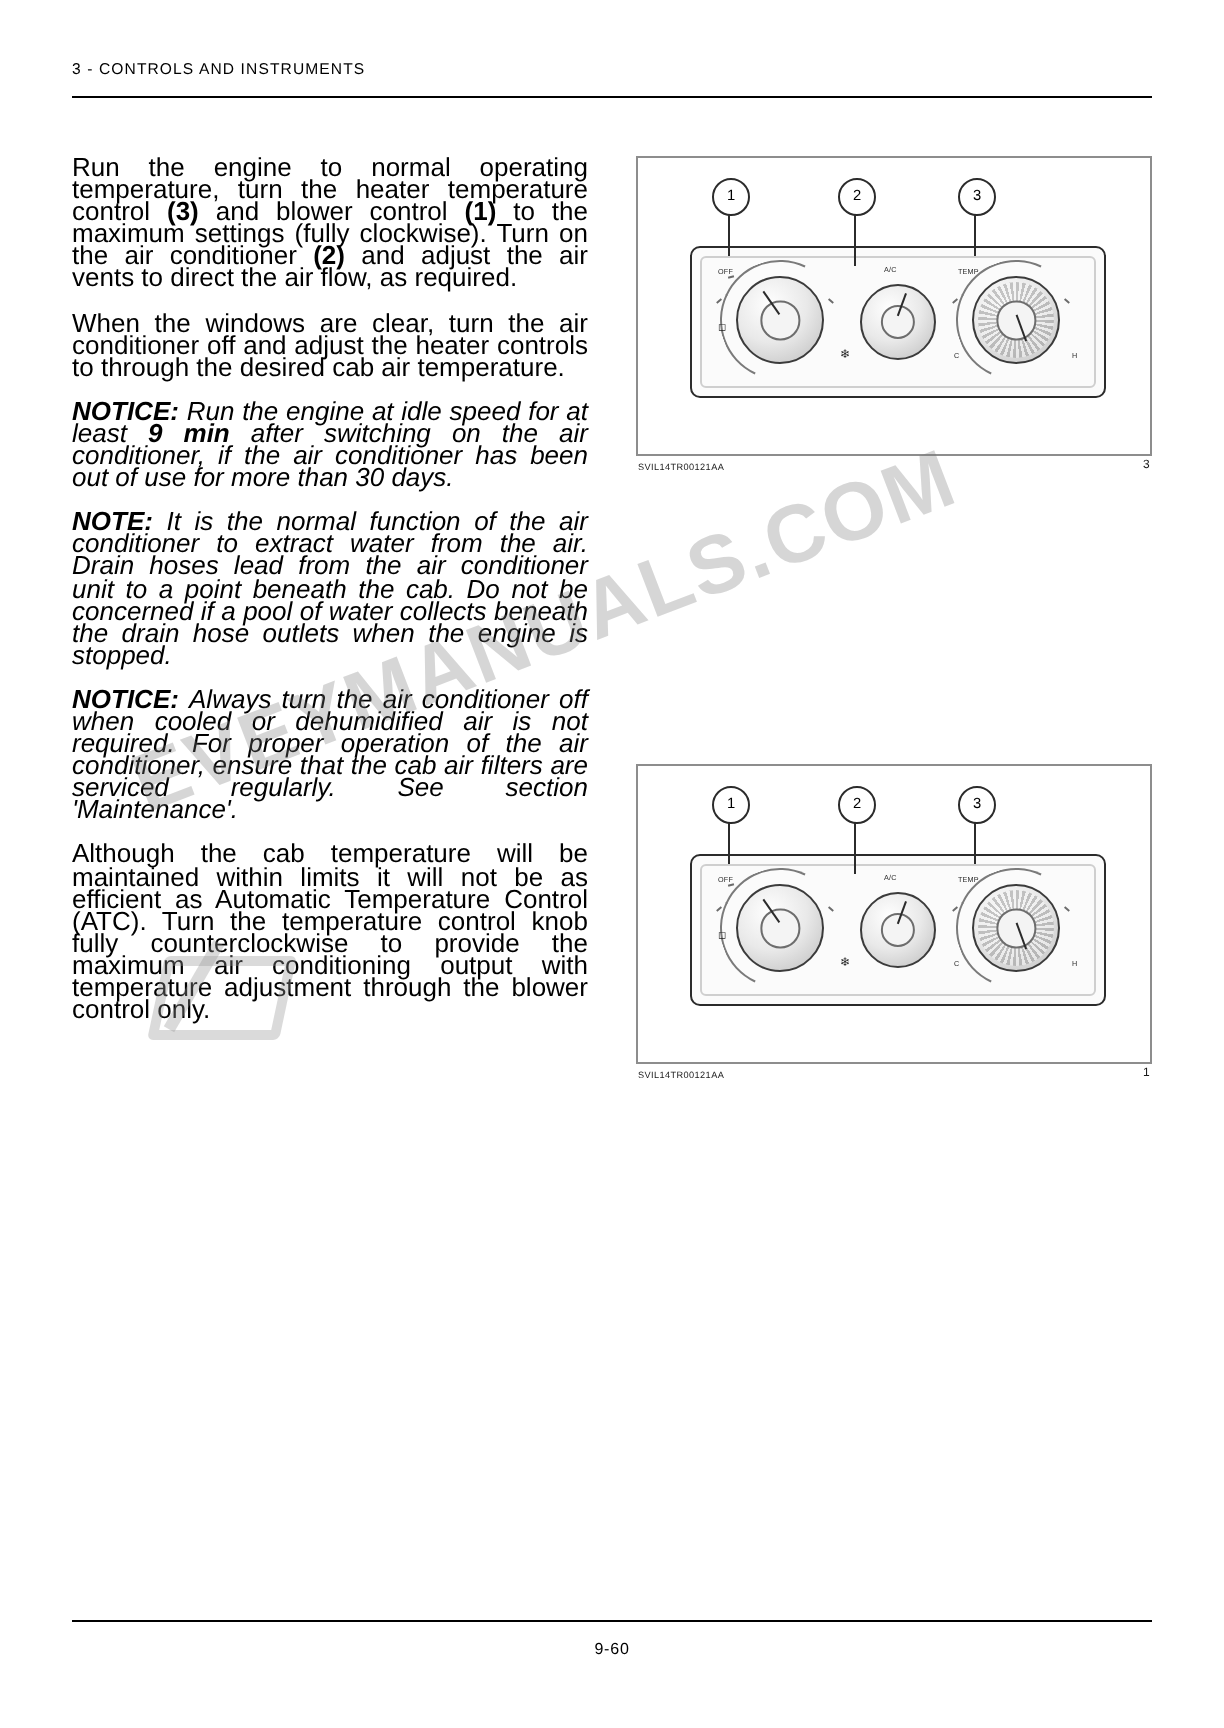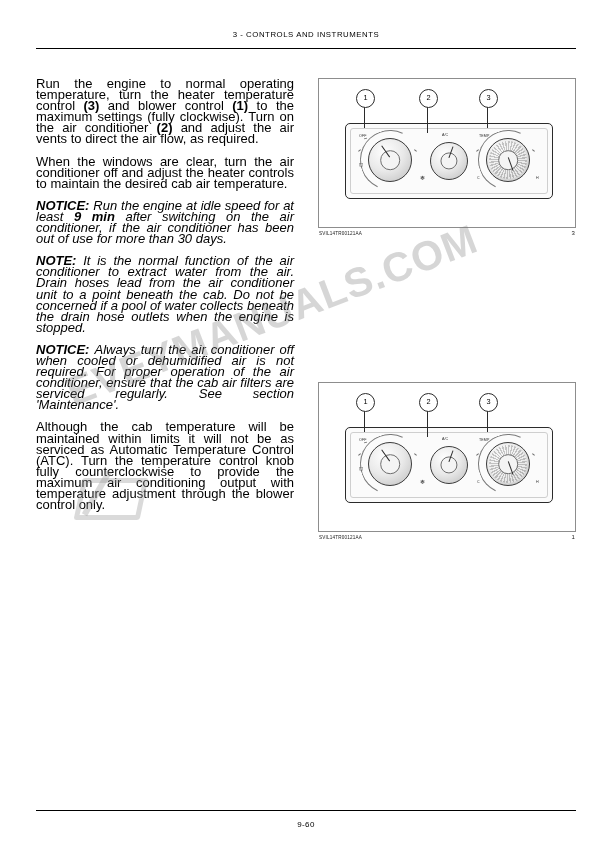--- a/index.html
+++ b/index.html
@@ -19,21 +19,20 @@
     position: absolute;
     left: 0; top: 0;
     width: 612px;
     height: 864px;
   }
   .header {
     position: absolute;
     left: 36px;
     top: 30px;
     width: 540px;
-    text-align: center;
     font-size: 7.8px;
     letter-spacing: 0.55px;
     color: #000;
   }
   .header-rule {
     position: absolute;
     left: 36px;
     top: 48px;
     width: 540px;
     border-top: 1px solid #000;
@@ -277,21 +276,21 @@
     <p class="body">
       Run the engine to normal operating temperature, turn the
       heater temperature control <b class="bd">(3)</b> and blower control <b class="bd">(1)</b> to
       the maximum settings (fully clockwise). Turn on the air
       conditioner <b class="bd">(2)</b> and adjust the air vents to direct the air
       flow, as required.
     </p>
 
     <p class="body">
       When the windows are clear, turn the air conditioner off
-      and adjust the heater controls to maintain the desired cab
+      and adjust the heater controls to through the desired cab
       air temperature.
     </p>
 
     <p class="body">
       <span class="bd it">NOTICE:</span> <span class="it">Run the engine at idle speed for at least <b class="bd">9 min</b>
       after switching on the air conditioner, if the air conditioner
       has been out of use for more than 30 days.</span>
     </p>
 
     <p class="body">
@@ -308,21 +307,21 @@
       of the air conditioner, ensure that the cab air filters are
       serviced regularly. See section 'Maintenance'.</span>
     </p>
 
 
 
 
 
     <p class="body">
       Although the cab temperature will be maintained within
-      limits it will not be as serviced as Automatic Temperature
+      limits it will not be as efficient as Automatic Temperature
       Control (ATC). Turn the temperature control knob fully
       counterclockwise to provide the maximum air conditioning
       output with temperature adjustment through the blower
       control only.
     </p>
   </div>
 
   <div class="col-right">
 
     <div class="figure">

